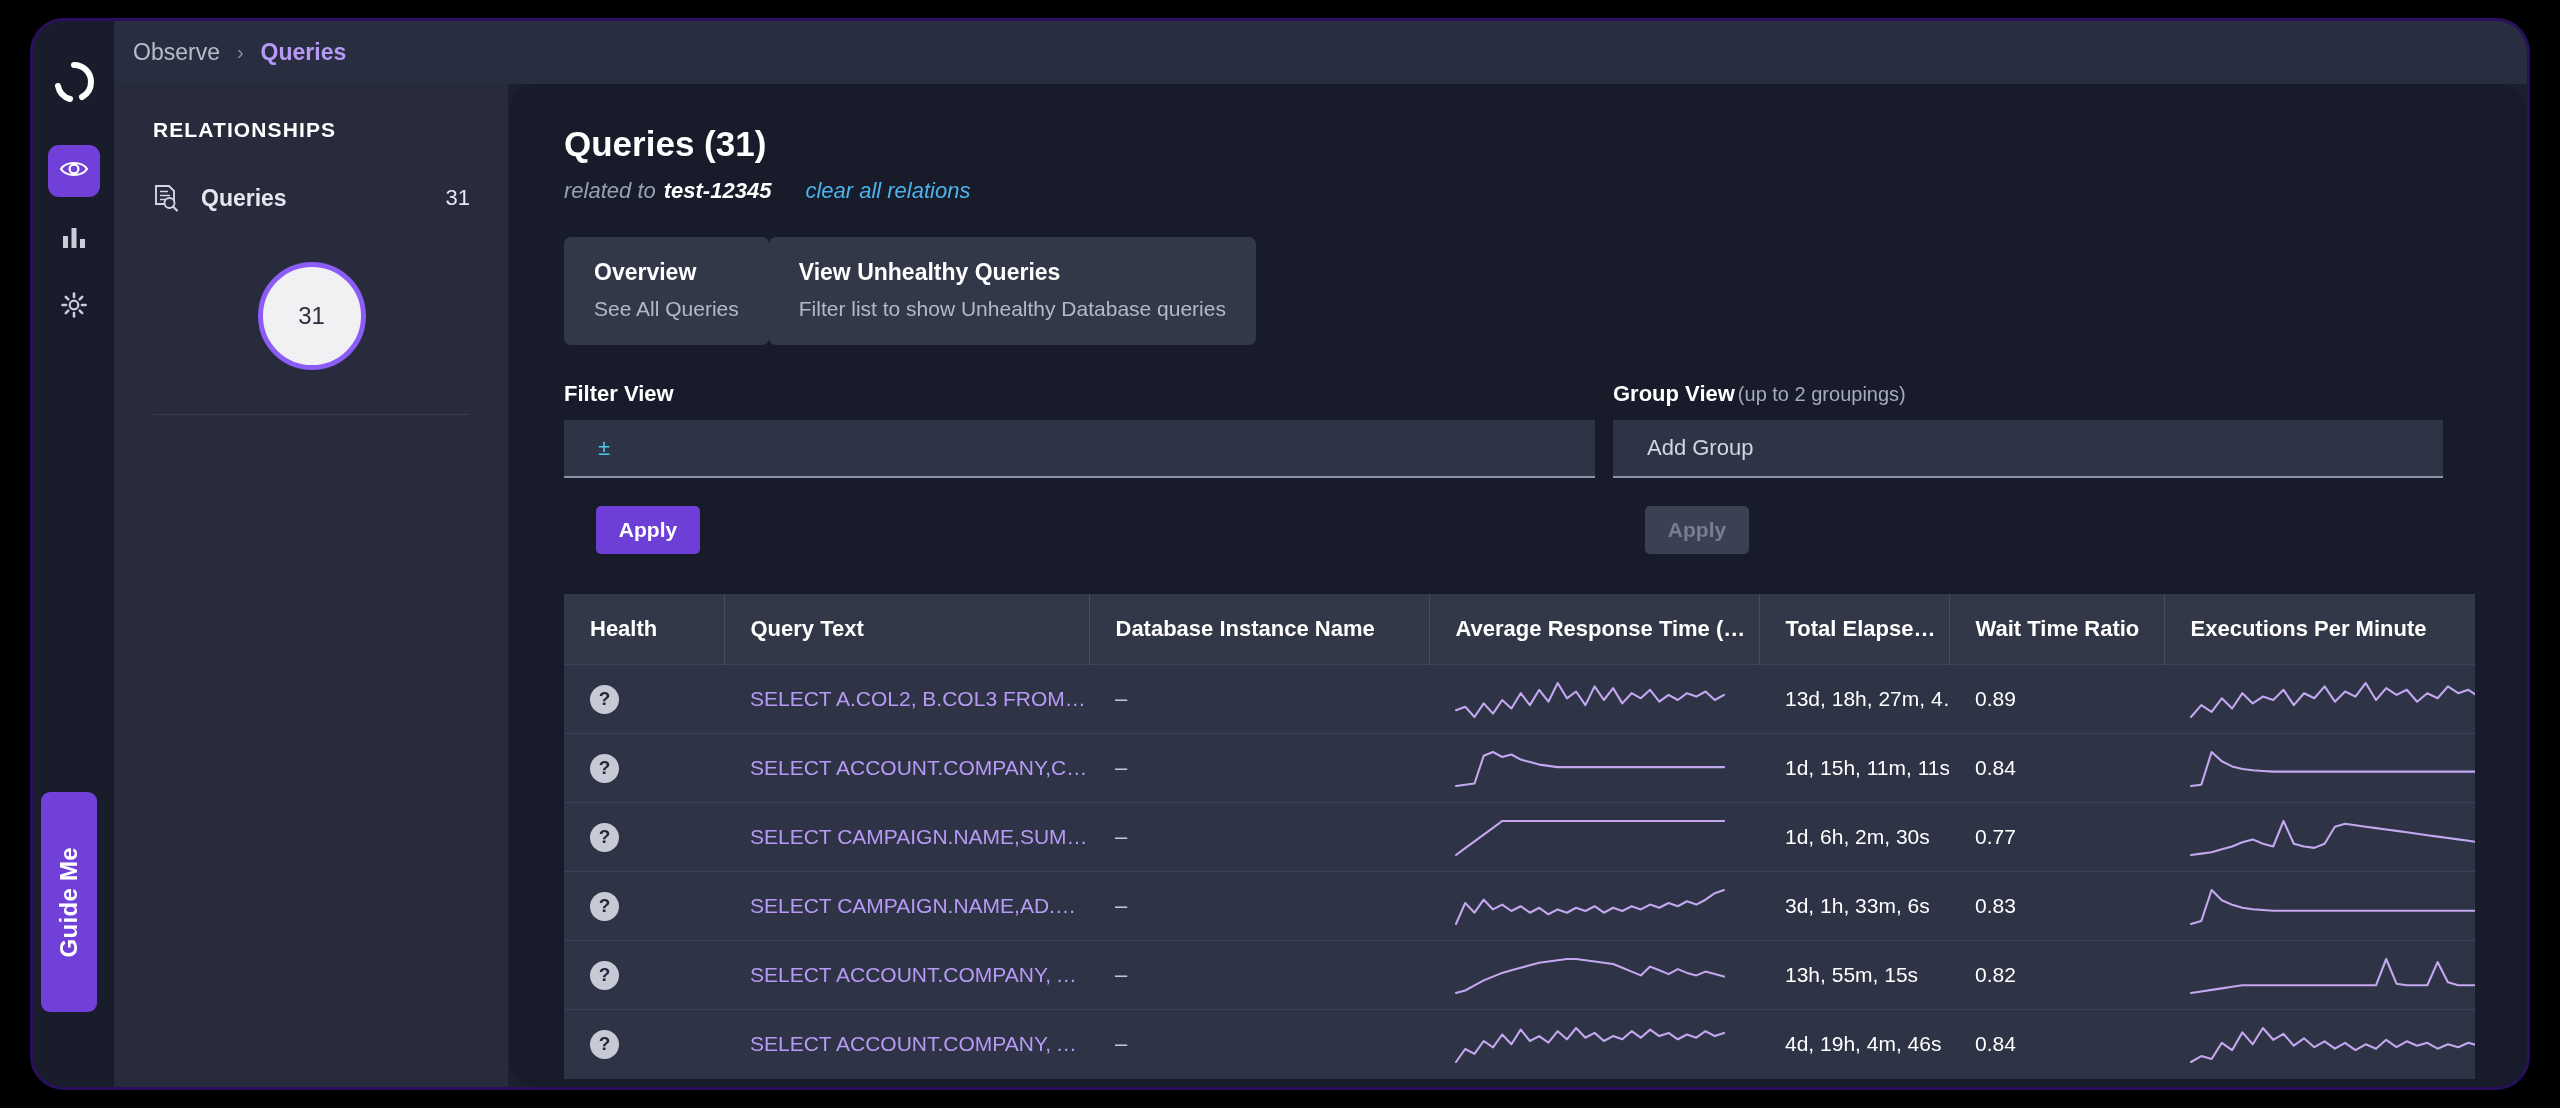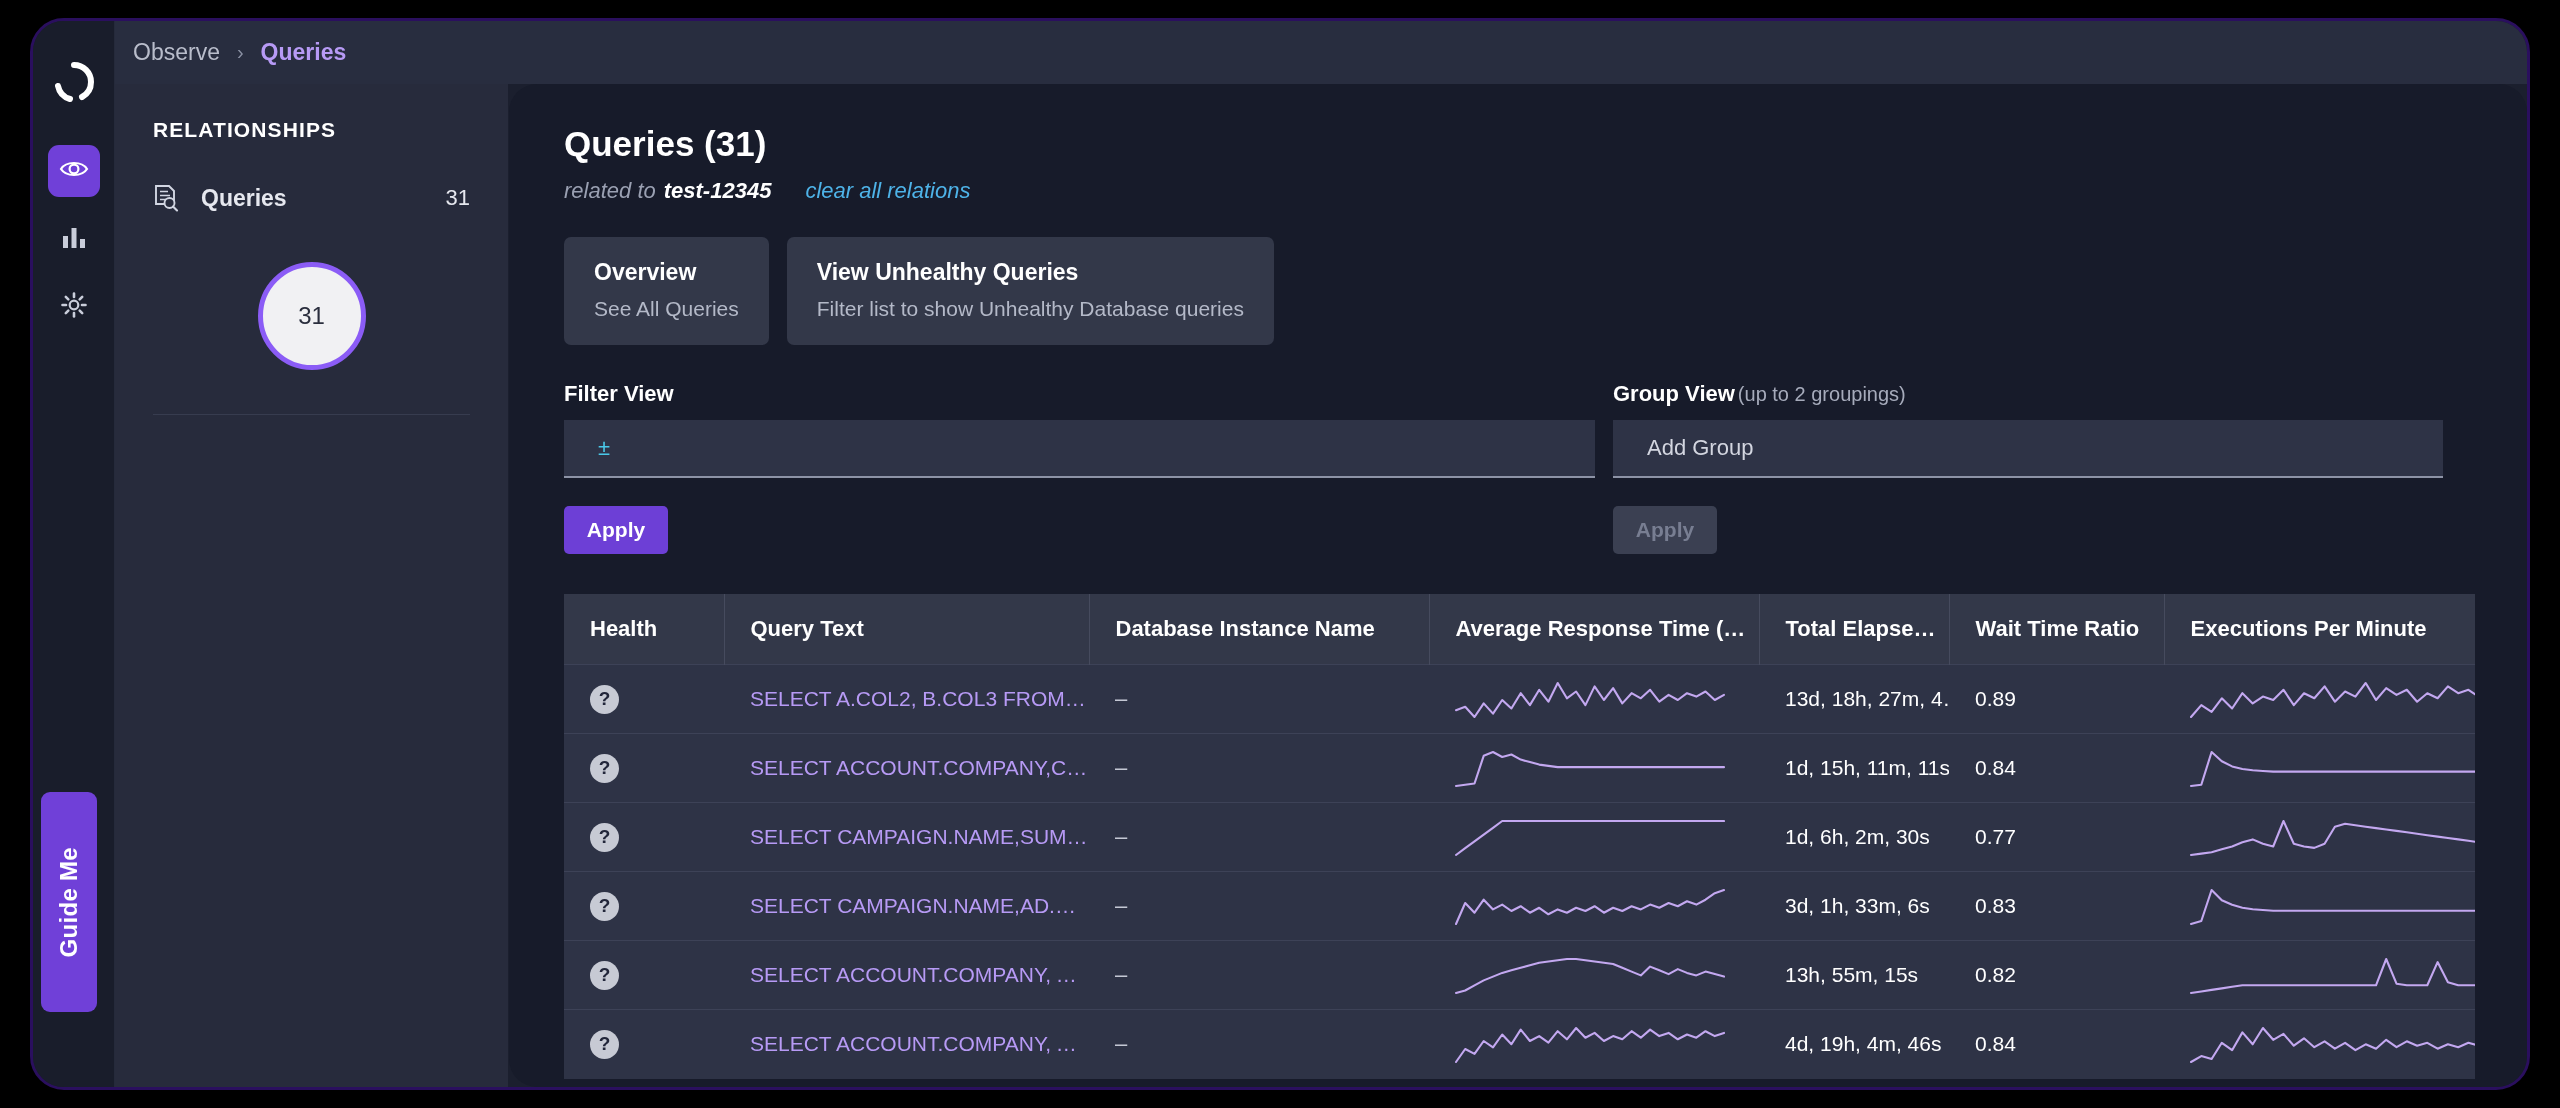--- a/index.html
+++ b/index.html
@@ -103,21 +103,21 @@
     color: #2a2e3d; font-size: 24px;
     cursor: pointer;
   }
   
   .main { flex: 1; background: #171b2a; padding: 40px 0 0 55px; min-width: 0; overflow: hidden; border-radius: 28px; }
   .page-title { color: #ffffff; font-size: 35px; font-weight: bold; }
   .subline { margin-top: 14px; display: flex; align-items: baseline; font-size: 22px; font-style: italic; }
   .subline .muted { color: #9aa0b2; }
   .subline .strong { color: #ffffff; font-weight: bold; margin-left: 8px; }
   .subline .link { color: #4eb3e8; margin-left: 34px; cursor: pointer; }
-  .cards { display: flex; gap: 18px; margin-top: 33px; }
+  .cards { display: flex; margin-top: 33px; }
   .card {
     background: #333849;
     border-radius: 7px;
     padding: 22px 30px 24px;
     cursor: pointer;
   }
   .card-title { color: #ffffff; font-size: 23px; font-weight: bold; }
   .card-sub { color: #b4b9c8; font-size: 21px; margin-top: 11px; }
   .filters {
     display: flex; margin-top: 36px; padding-right: 84px; gap: 18px;
@@ -138,20 +138,21 @@
   .filt-input .glyph { color: #49c8e8; font-size: 22px; }
   .filt-input .ph { color: #d3d6e0; font-size: 22px; }
   .btn-row { margin-top: 28px; }
   .btn {
     height: 48px; min-width: 104px;
     border: none; border-radius: 5px;
     font-size: 21px; font-weight: bold;
     font-family: "Liberation Sans", sans-serif;
     cursor: pointer;
     padding: 0 22px;
+    margin-left: 32px;
   }
   .btn-primary { background: #6d3fd6; color: #ffffff; }
   .btn-disabled { background: #3b4052; color: #787e92; }
   
   .table-wrap { margin-top: 40px; padding-right: 52px; }
   table { border-collapse: collapse; width: 100%; table-layout: fixed; }
   thead th {
     background: #333849;
     color: #ffffff; font-size: 22px; font-weight: bold;
     text-align: left;

